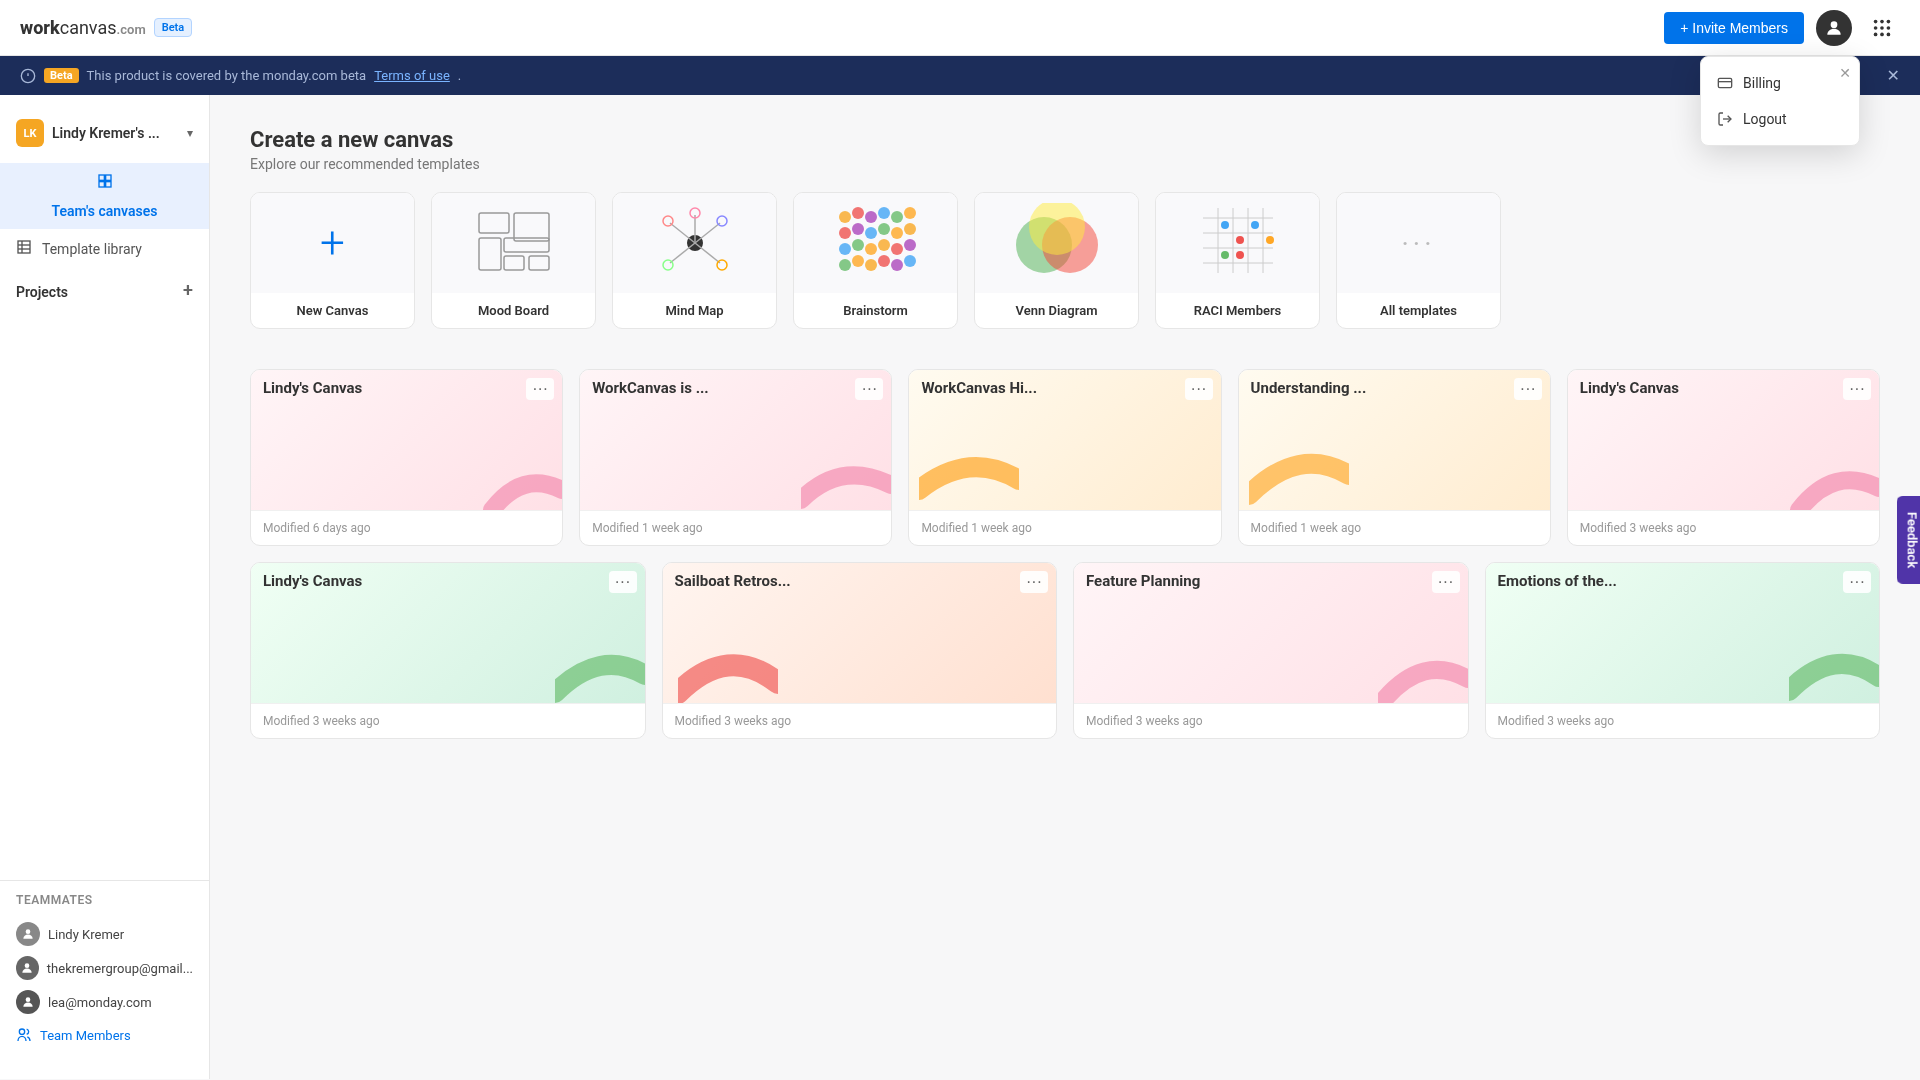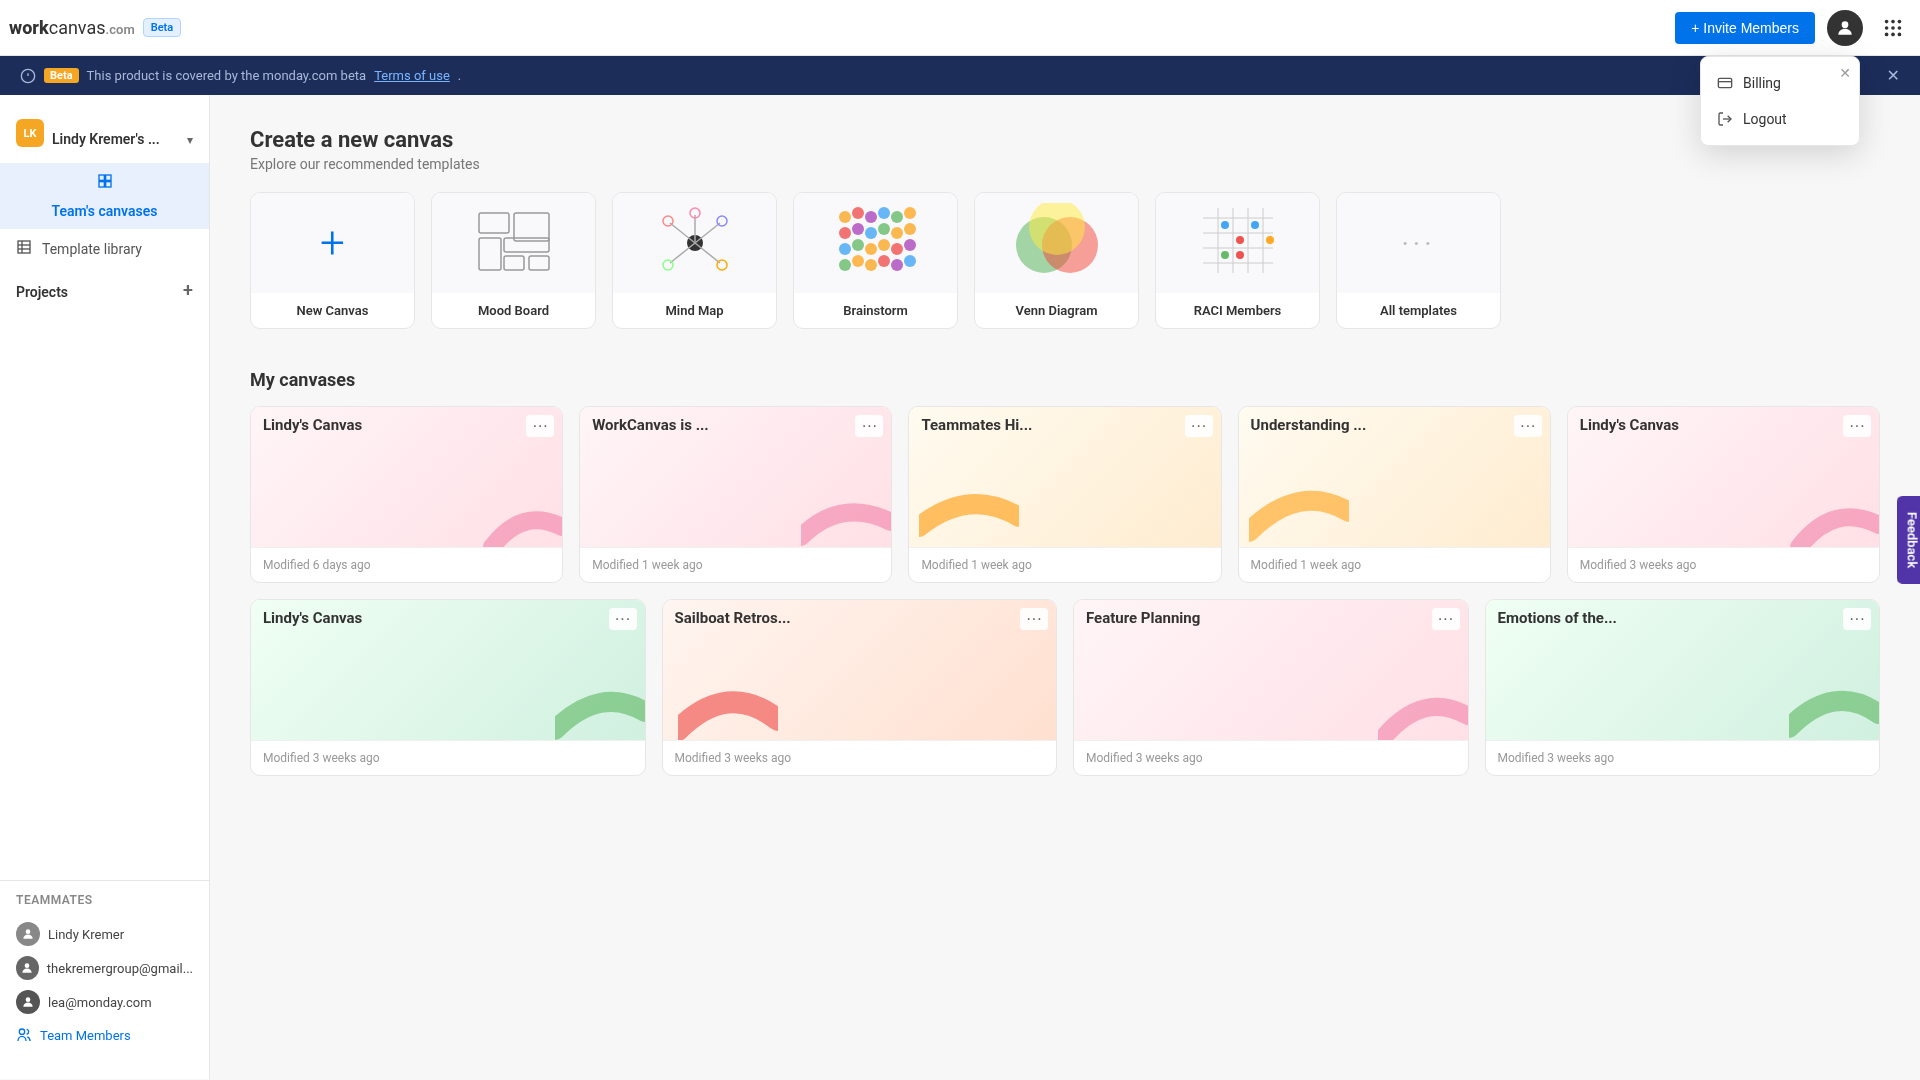--- a/index.html
+++ b/index.html
@@ -6,21 +6,21 @@
     body { font-family: -apple-system, BlinkMacSystemFont, 'Segoe UI', Roboto, sans-serif; background: #f7f7f8; height: 1080px; overflow: hidden; }
 
     
     .header {
       height: 56px;
       background: #fff;
       border-bottom: 1px solid #e6e6e6;
       display: flex;
       align-items: center;
       justify-content: space-between;
-      padding: 0 9px;
+      padding: 0 20px;
       position: relative;
       z-index: 100;
     }
     .logo {
       display: flex;
       align-items: center;
       gap: 8px;
     }
     .logo-text {
       font-size: 18px;
@@ -122,21 +122,21 @@
     .sidebar {
       width: 210px;
       background: #fff;
       border-right: 1px solid #e6e6e6;
       padding: 16px 0;
       display: flex;
       flex-direction: column;
     }
     .workspace-selector {
       display: flex;
-      align-items: flex-end;
+      align-items: center;
       gap: 8px;
       padding: 8px 16px 16px;
       cursor: pointer;
     }
     .ws-avatar {
       width: 28px;
       height: 28px;
       border-radius: 6px;
       background: #f5a623;
       color: #fff;
@@ -653,21 +653,20 @@
         <div class="template-card">
           <div class="template-preview">
             <span style="font-size:28px;color:#bbb;letter-spacing:4px">···</span>
           </div>
           <div class="template-label">All templates</div>
         </div>
       </div>
     </div>
 
     <div class="canvases-section">
-      <div class="canvases-title">My canvases</div>
 
       <div class="canvases-grid">
 
         <div class="canvas-card">
           <div class="canvas-card-top bg-pink">
             <button class="canvas-card-menu">···</button>
             <div class="canvas-name-overlay">Lindy's Canvas</div>
             <svg style="position:absolute;bottom:0;right:0;width:90px;height:70px" viewBox="0 0 90 70">
               <path d="M20 70 Q50 30 90 50" stroke="#f48fb1" stroke-width="18" fill="none" stroke-linecap="round" opacity="0.7"></path>
             </svg>
@@ -686,21 +685,21 @@
             </svg>
           </div>
           <div class="canvas-card-bottom">
             <div class="canvas-modified">Modified 1 week ago</div>
           </div>
         </div>
 
         <div class="canvas-card">
           <div class="canvas-card-top bg-orange">
             <button class="canvas-card-menu">···</button>
-            <div class="canvas-name-overlay">Teammates Hi...</div>
+            <div class="canvas-name-overlay">WorkCanvas Hi...</div>
             <svg style="position:absolute;bottom:0;left:10px;width:100px;height:70px" viewBox="0 0 100 70">
               <path d="M0 50 Q50 10 100 40" stroke="#ffa726" stroke-width="20" fill="none" stroke-linecap="round" opacity="0.7"></path>
             </svg>
           </div>
           <div class="canvas-card-bottom">
             <div class="canvas-modified">Modified 1 week ago</div>
           </div>
         </div>
 
         <div class="canvas-card">

